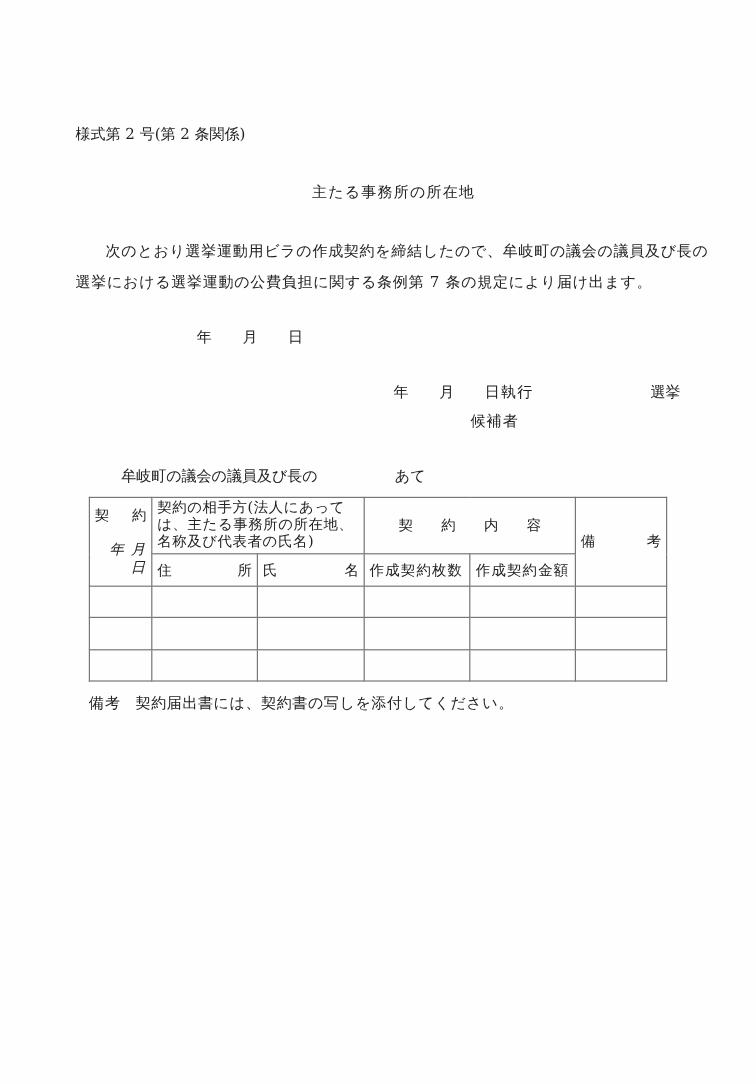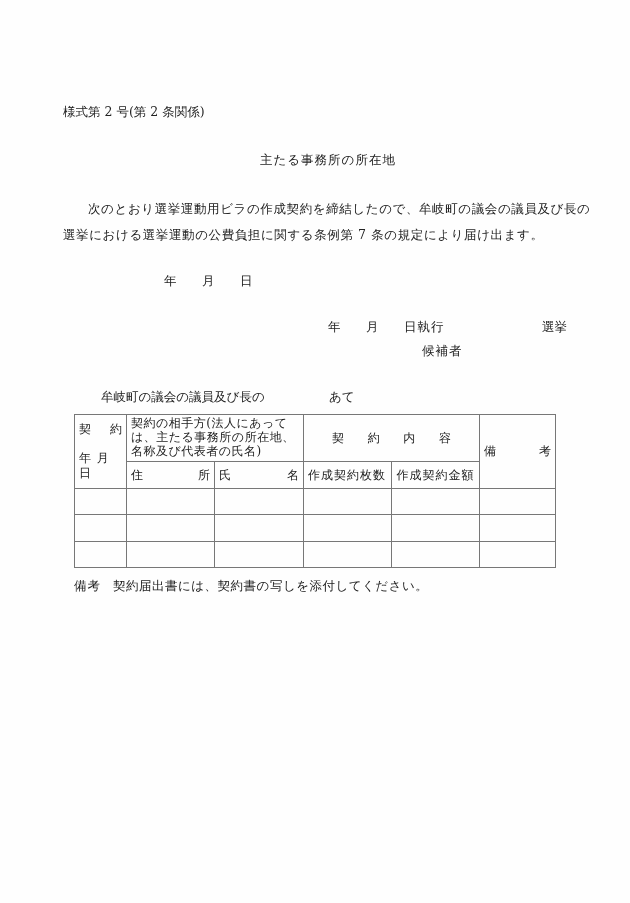--- a/index.html
+++ b/index.html
@@ -11,21 +11,21 @@
   .title { letter-spacing:1px; }
   .body-text { font-size:12.5px; letter-spacing:0.6px; }
   table.grid {
     position:absolute; left:74px; top:414px; border-collapse:collapse;
     font-size:12px; color:#222;
   }
   table.grid td {
     border:1.5px solid #777; padding:0 4px; vertical-align:middle; line-height:1.25;
   }
   .spread { display:flex; justify-content:space-between; }
-  .center { text-align:left; }
+  .center { text-align:right;font-style:italic; }
 </style>
 </head>
 <body>
 
 <div class="abs" style="left:63px;top:79px;margin-top:27px;">様式第 2 号(第 2 条関係)</div>
 
 <div class="abs title" style="left:260px;top:154px;">主たる事務所の所在地</div>
 
 <div class="abs body-text" style="left:88px;top:203px;">次のとおり選挙運動用ビラの作成契約を締結したので、牟岐町の議会の議員及び長の</div>
 <div class="abs body-text" style="left:63px;top:229px;">選挙における選挙運動の公費負担に関する条例第 7 条の規定により届け出ます。</div>
@@ -34,21 +34,21 @@
   <span class="abs" style="left:164px;top:275px;">年</span>
   <span class="abs" style="left:202px;top:275px;">月</span>
   <span class="abs" style="left:240px;top:275px;">日</span>
 </div>
 
 <div>
   <span class="abs" style="left:328px;top:321px;">年</span>
   <span class="abs" style="left:366px;top:321px;">月</span>
   <span class="abs" style="left:404px;top:321px;letter-spacing:1px;">日執行</span>
   <span class="abs" style="left:542px;top:321px;">選挙</span>
-  <span class="abs" style="left:422px;top:345px;letter-spacing:1px;">候補者</span>
+  <span class="abs" style="left:392px;top:345px;letter-spacing:1px;">候補者</span>
 </div>
 
 <div>
   <span class="abs" style="left:101px;top:391px;">牟岐町の議会の議員及び長の</span>
   <span class="abs" style="left:329px;top:391px;">あて</span>
 </div>
 
 <table class="grid">
   <colgroup>
     <col style="width:52px">

